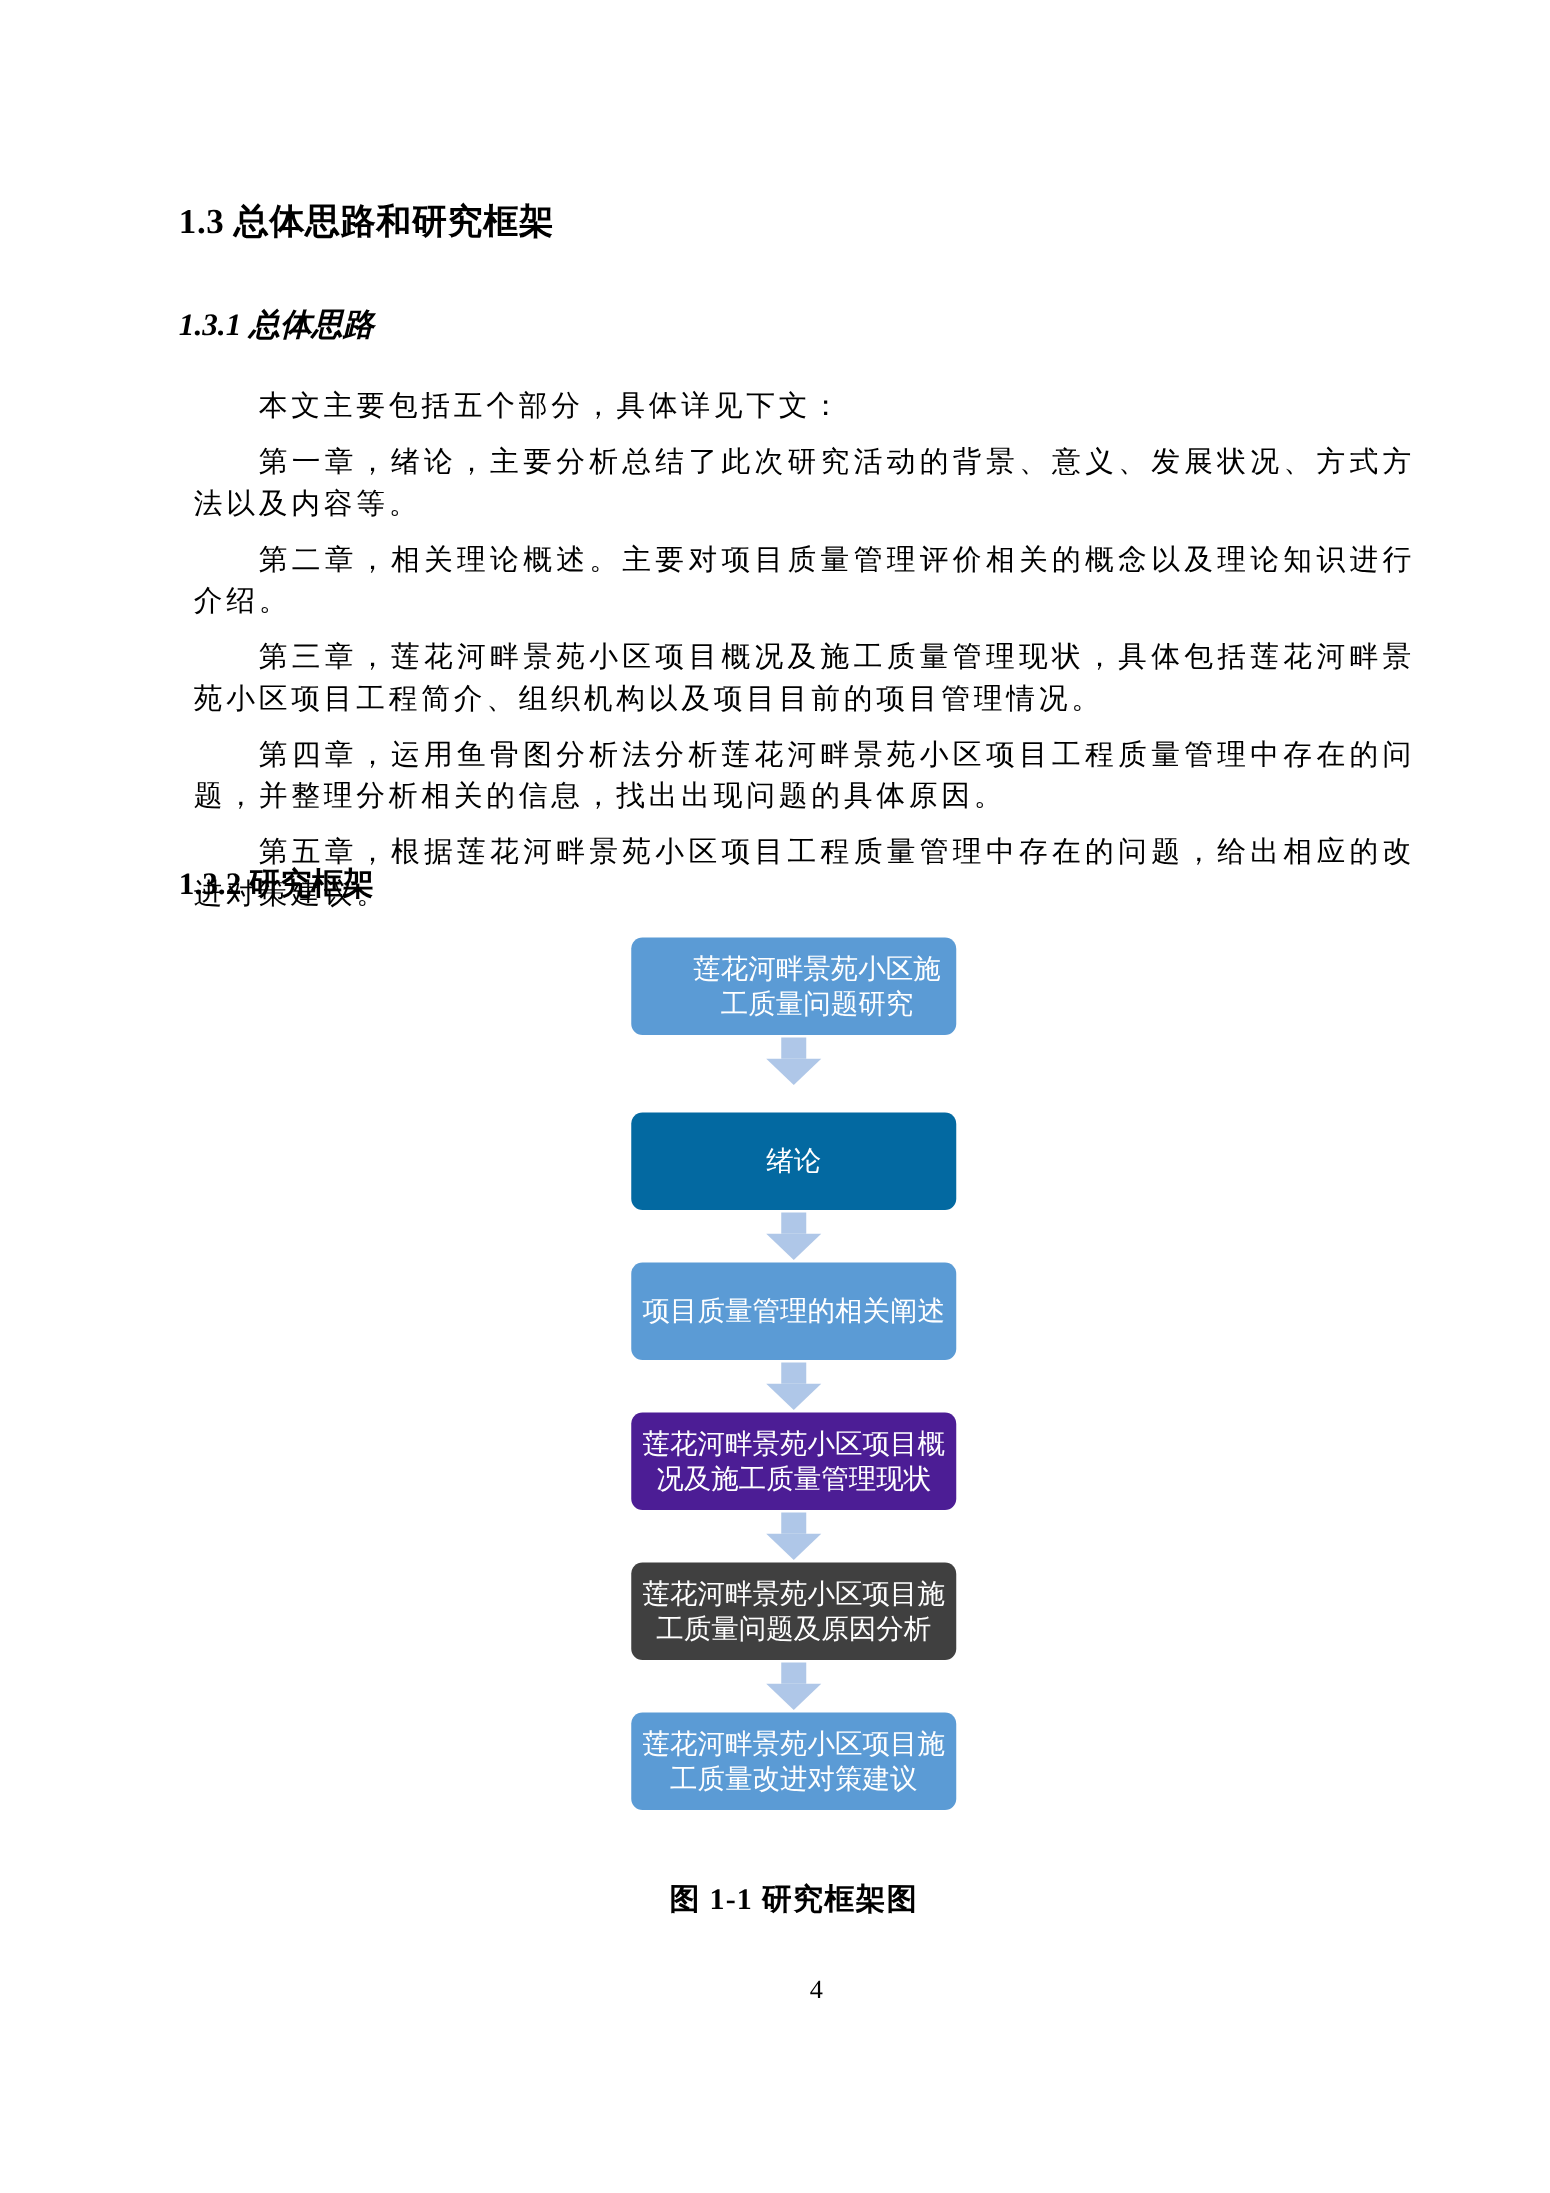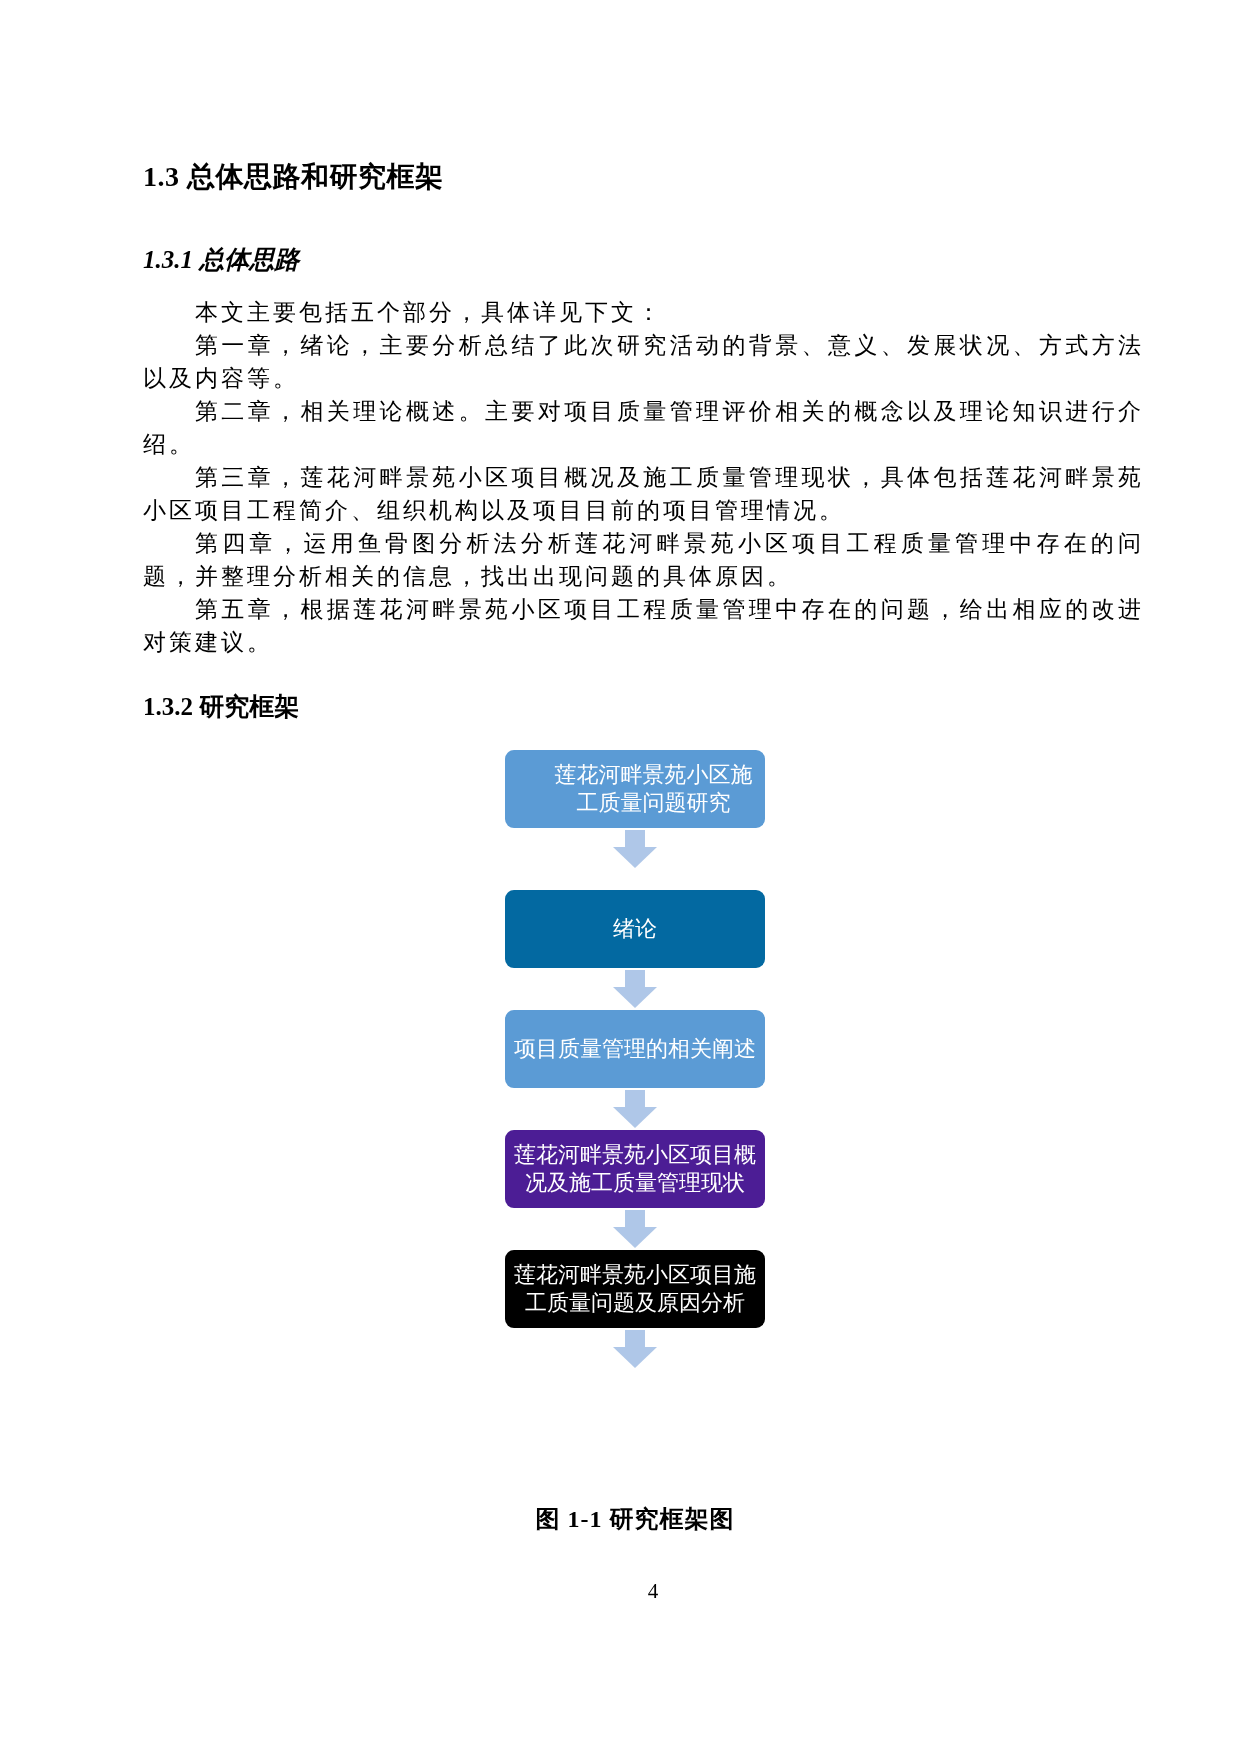--- a/index.html
+++ b/index.html
@@ -41,21 +41,21 @@
     left: 143px;
     top: 296px;
     width: 1001px;
     font-size: 23px;
     line-height: 33px;
     letter-spacing: 3px;
     text-align: justify;
   }
   .bodytext p {
     text-indent: 52px;
-    margin: 0;
+    margin: 12px;
   }
   .flowchart {
     position: absolute;
     left: 505px;
     top: 750px;
     width: 260px;
     display: flex;
     flex-direction: column;
     align-items: center;
   }
@@ -154,27 +154,28 @@
       <div class="head" style="border-top-color: rgb(175, 199, 232);"></div>
     </div>
 
     <div class="flow-node" style="background: #4c1d95; color: rgb(255, 255, 255);">莲花河畔景苑小区项目概况及施工质量管理现状</div>
 
     <div class="flow-arrow">
       <div class="stem" style="background: rgb(175, 199, 232);"></div>
       <div class="head" style="border-top-color: rgb(175, 199, 232);"></div>
     </div>
 
-    <div class="flow-node" style="background: #000000; color: rgb(255, 255, 255);">莲花河畔景苑小区项目施工质量问题及原因分析</div>
+    <div class="flow-node" style="background: #404040; color: rgb(255, 255, 255);">莲花河畔景苑小区项目施工质量问题及原因分析</div>
 
     <div class="flow-arrow">
       <div class="stem" style="background: rgb(175, 199, 232);"></div>
       <div class="head" style="border-top-color: rgb(175, 199, 232);"></div>
     </div>
 
+    <div class="flow-node" style="background: rgb(91, 155, 213); color: rgb(255, 255, 255);">莲花河畔景苑小区项目施工质量改进对策建议</div>
 
   </div>
 
   <div class="figure-caption">图 1-1 研究框架图</div>
 
   <div class="page-number">4</div>
 
 </div>
 
 </body></html>

